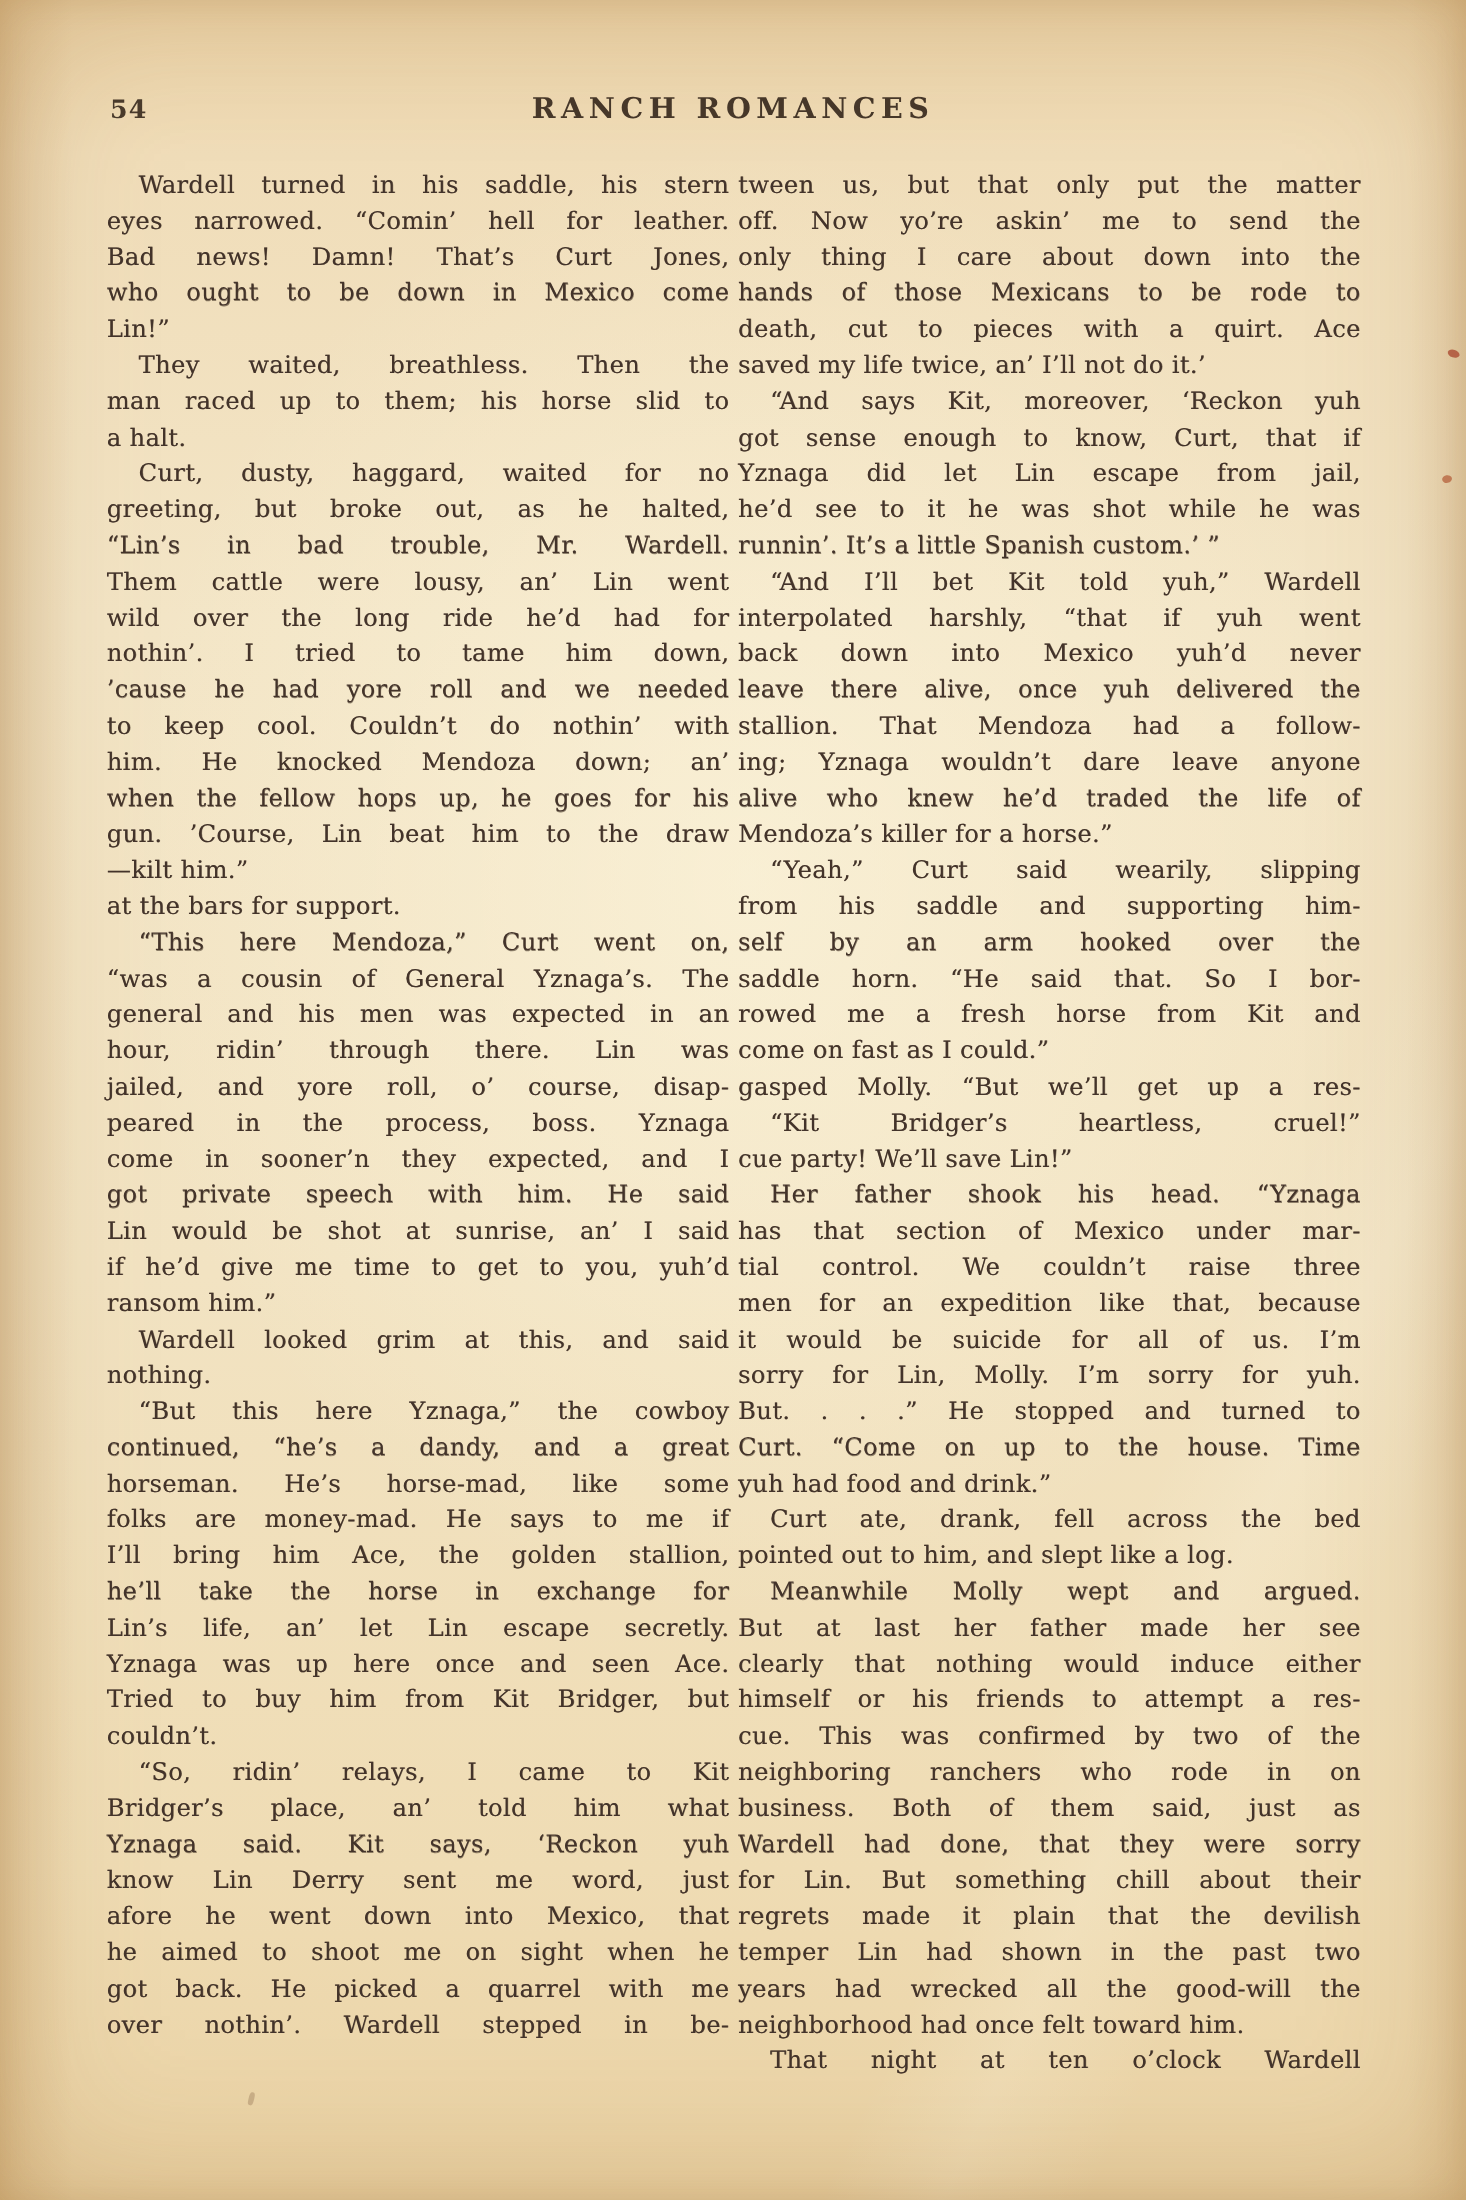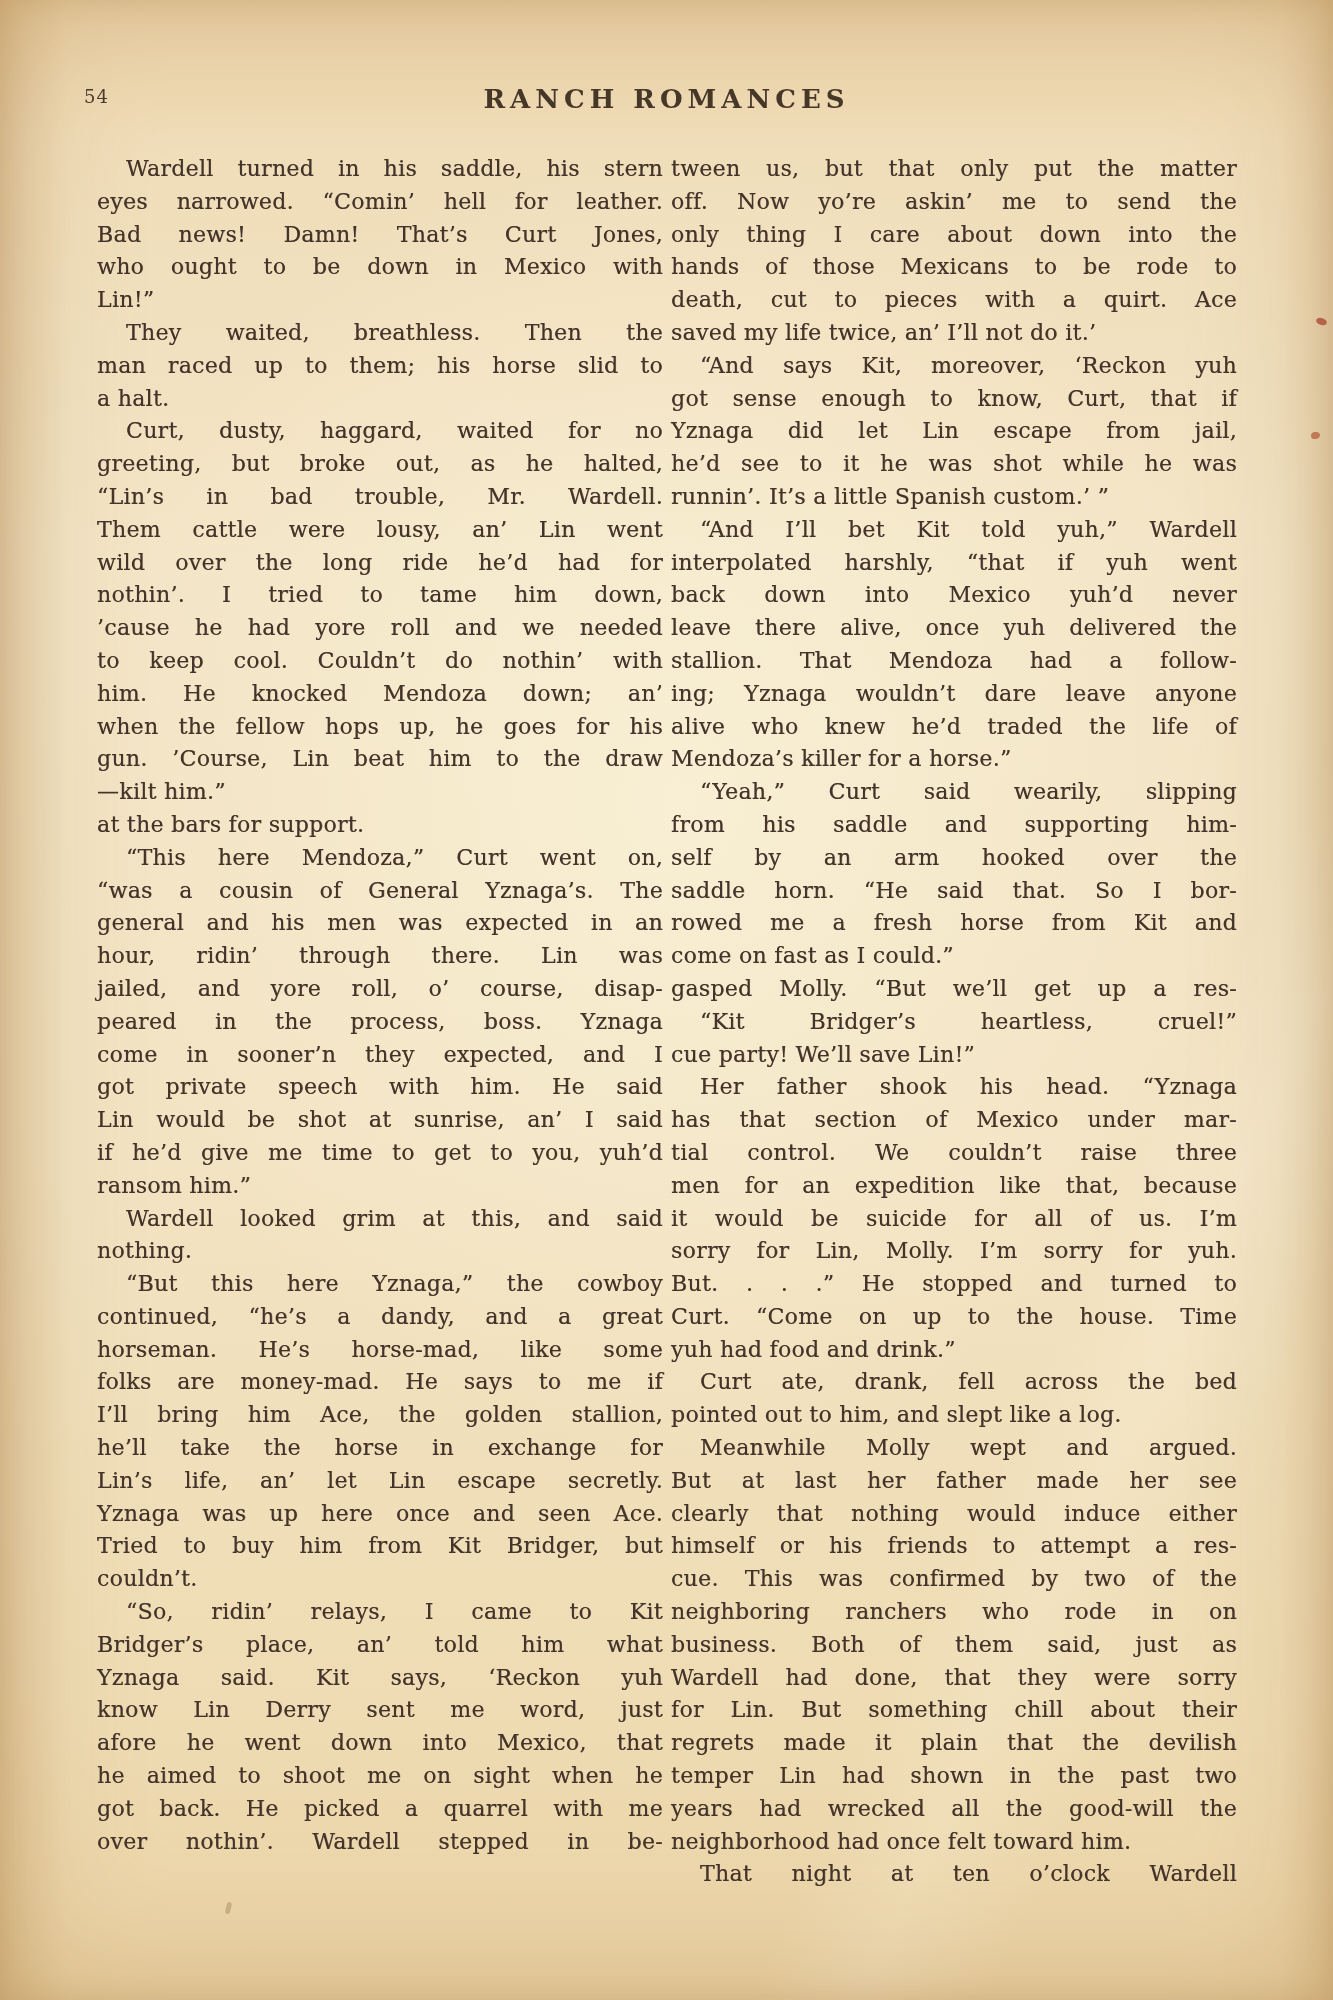--- a/index.html
+++ b/index.html
@@ -11,22 +11,22 @@
     font-family:"DejaVu Serif","Liberation Serif",serif;
     color:#433326;
     background:
       linear-gradient(115deg, rgba(0,0,0,0) 74%, rgba(255,252,238,0.16) 79%, rgba(0,0,0,0) 85%),
       radial-gradient(ellipse 62% 48% at 51% 40%, rgba(255,250,228,0.50), rgba(255,250,228,0) 70%),
       linear-gradient(90deg, rgba(166,112,48,0.16) 0%, rgba(166,112,48,0) 5%, rgba(166,112,48,0) 96%, rgba(166,112,48,0.12) 100%),
       linear-gradient(180deg, #ecd4a9 0%, #f0ddb9 7%, #f3e5c6 28%, #f2e3c2 58%, #efdcb4 85%, #ead2a4 100%);
     box-shadow: inset 0 0 140px rgba(150,100,40,0.28), inset 0 0 28px rgba(150,100,40,0.18);
   }
   .folio{
-    position:absolute;left:84px;top:86px;
-    font-size:18px;font-weight:normal;letter-spacing:1px;color:#493a2b;
+    position:absolute;left:100px;top:86px;
+    font-size:23px;font-weight:bold;letter-spacing:1px;color:#493a2b;
   }
   .running-title{
     position:absolute;left:0;top:84px;width:100%;
     margin:0;text-align:center;
     font-size:26px;font-weight:bold;letter-spacing:5px;color:#463729;
   }
   .column{
     position:absolute;top:153px;width:566px;
   }
   #col-left{left:78px;margin-left:19px;}
@@ -50,21 +50,21 @@
 <body>
 
 <div class="page">
   <span class="folio">54</span>
   <h1 class="running-title">RANCH ROMANCES</h1>
 
   <section class="column" id="col-left">
       <div class="line indent">Wardell turned in his saddle, his stern</div>
       <div class="line">eyes narrowed. “Comin’ hell for leather.</div>
       <div class="line">Bad news!  Damn!  That’s Curt Jones,</div>
-      <div class="line">who ought to be down in Mexico with</div>
+      <div class="line">who ought to be down in Mexico come</div>
       <div class="line end">Lin!”</div>
       <div class="line indent">They waited, breathless.  Then the</div>
       <div class="line">man raced up to them; his horse slid to</div>
       <div class="line end">a halt.</div>
       <div class="line indent">Curt, dusty, haggard, waited for no</div>
       <div class="line">greeting, but broke out, as he halted,</div>
       <div class="line">“Lin’s in bad trouble, Mr. Wardell.</div>
       <div class="line">Them cattle were lousy, an’ Lin went</div>
       <div class="line">wild over the long ride he’d had for</div>
       <div class="line">nothin’.  I tried to tame him down,</div>

